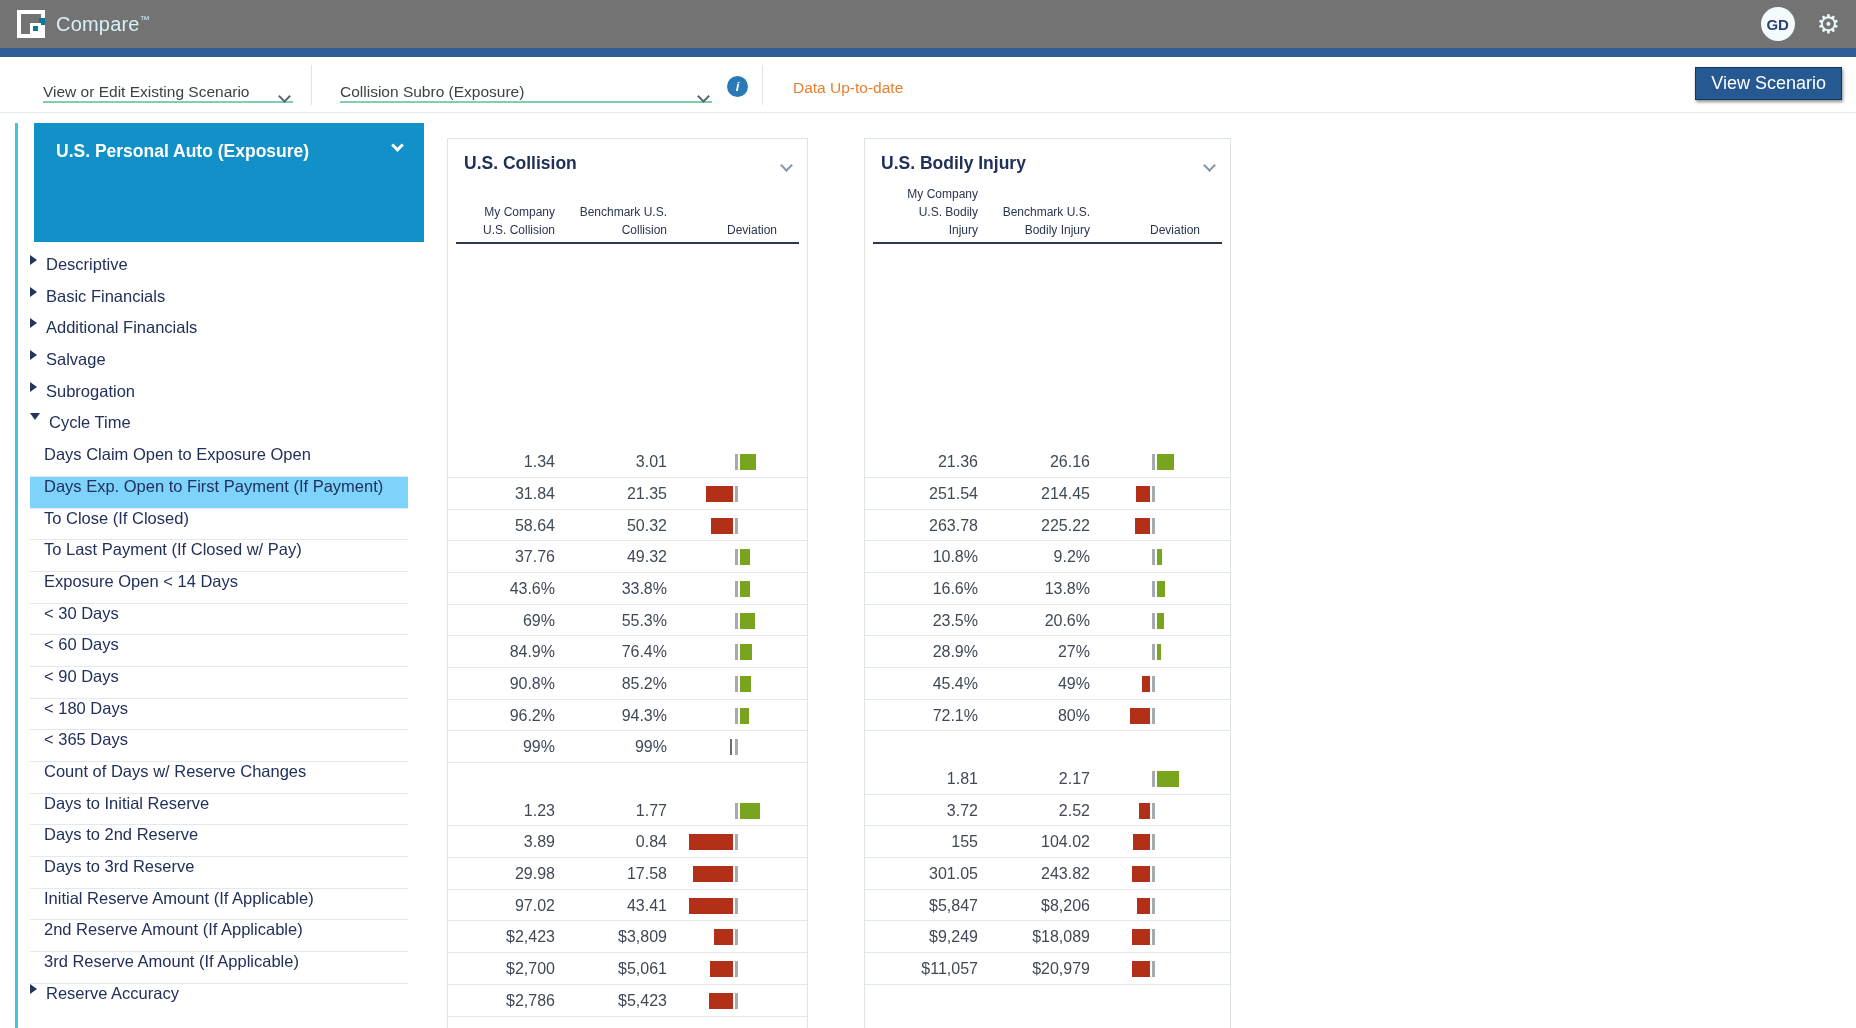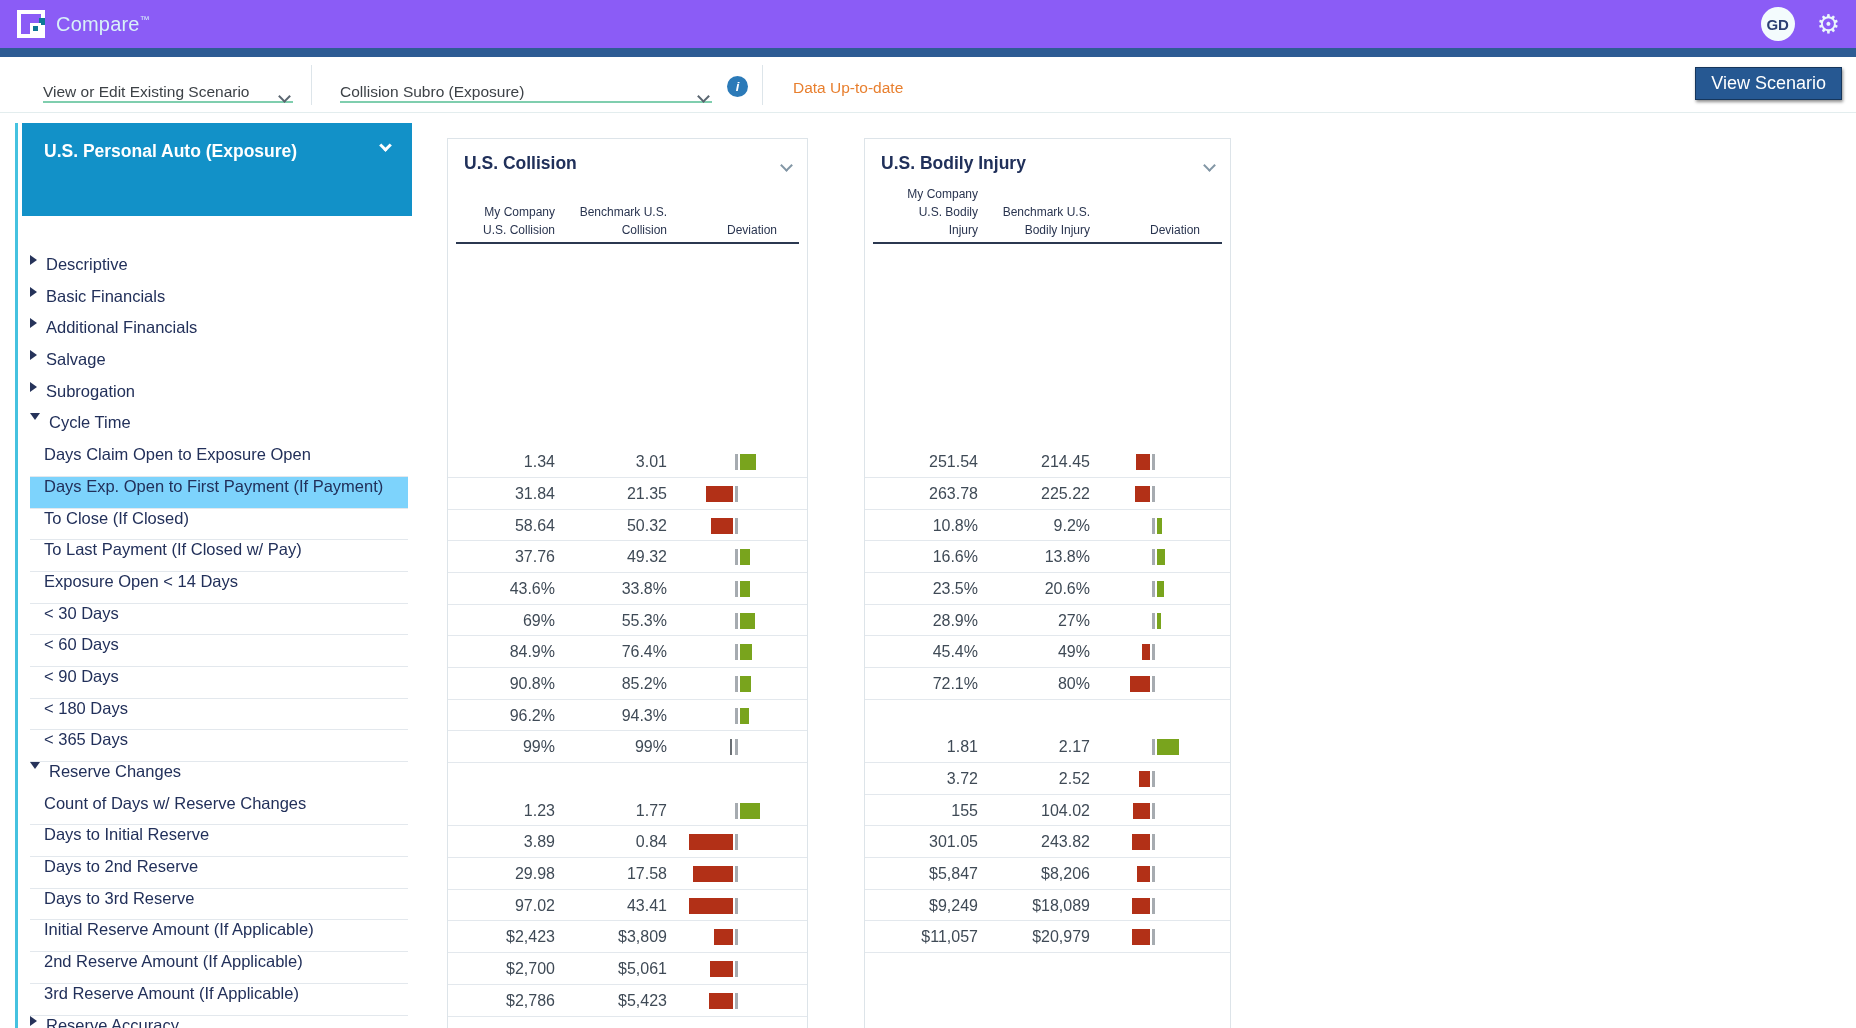--- a/index.html
+++ b/index.html
@@ -1,20 +1,20 @@
 <!DOCTYPE html>
 <html><head>
 <meta charset="utf-8">
 <style>
   * { margin:0; padding:0; box-sizing:border-box; }
   html,body { width:1856px; height:1028px; overflow:hidden; background:#ffffff;
               font-family:"Liberation Sans", sans-serif; }
 
   
-  .topbar { position:absolute; left:0; top:0; width:1856px; height:48px; background:#8b5cf6;
+  .topbar { position:absolute; left:0; top:0; width:1856px; height:48px; background:#737373;
             display:flex; align-items:center; justify-content:space-between; padding:0 16px; }
   .brand { display:flex; align-items:center; gap:10px; }
   .brand-text { color:#d8f1f8; font-size:20px; letter-spacing:.2px; }
   .brand-text sup { font-size:10px; }
   .top-actions { display:flex; align-items:center; gap:22px; }
   .avatar { width:34px; height:34px; border-radius:50%; background:#f3fbfd; color:#2b3f73;
             font-weight:bold; font-size:15px; display:flex; align-items:center; justify-content:center; }
   .gear { color:#eaf7fb; font-size:26px; line-height:26px; cursor:pointer; }
   .topstrip { position:absolute; left:0; top:48px; width:1856px; height:9px; background:#2e5c94; }
 
@@ -34,21 +34,21 @@
           background:#2b7ab8; color:#fff; font-size:13px; font-weight:bold; font-style:italic;
           display:flex; align-items:center; justify-content:center; cursor:pointer; }
   .status { position:absolute; left:793px; top:22px; color:#e87f2e; font-size:15.5px; }
   .view-btn { position:absolute; right:14px; top:10px; height:33px; padding:0 15px;
               background:#265892; color:#ffffff; border:1px solid #16365c; font-size:18px;
               font-family:"Liberation Sans", sans-serif; box-shadow:1px 2px 3px rgba(0,0,0,.45); cursor:pointer; }
 
   
   .sidebar { position:absolute; left:18px; top:123px; width:390px; bottom:0; background:#fff; }
   .sidebar::before { content:""; position:absolute; left:-3px; top:0; bottom:0; width:3px; background:#45c2e0; }
-  .sb-header { position:absolute; left:4px; top:0; width:390px; height:93px; background:#1291c8;
+  .sb-header { position:absolute; left:16px; top:0; width:390px; height:119px; background:#1291c8;
                color:#ffffff; cursor:pointer; }
   .sb-header .t { position:absolute; left:22px; top:18px; font-size:17.5px; font-weight:bold; }
   .sb-header .chev { position:absolute; right:18px; top:22px; border-width:3px; border-right:3px solid #fff; border-bottom:3px solid #fff; }
   .sb-rows { position:absolute; left:0; top:132px; right:0; }
   .sb-row { height:31.7px; display:flex; align-items:flex-start; font-size:16.5px; color:#22305a; cursor:pointer; }
   .sb-row.group { padding-left:12px; }
   .sb-row.leaf { margin-left:12px; padding-left:14px; border-bottom:1px solid #e3e8ed; }
   .sb-row.hl { background:#7dd3fc; }
   .tri { width:0; height:0; flex:none; margin-right:9px; }
   .tri.right { border-left:7px solid #26335a; border-top:5px solid transparent; border-bottom:5px solid transparent; }
@@ -165,24 +165,20 @@
       </div>
       <div class="sb-row leaf">
         <span>&lt; 90 Days</span>
       </div>
       <div class="sb-row leaf">
         <span>&lt; 180 Days</span>
       </div>
       <div class="sb-row leaf">
         <span>&lt; 365 Days</span>
       </div>
-      <div class="sb-row group">
-        <span class="tri down"></span>
-        <span>Reserve Changes</span>
-      </div>
       <div class="sb-row leaf">
         <span>Count of Days w/ Reserve Changes</span>
       </div>
       <div class="sb-row leaf">
         <span>Days to Initial Reserve</span>
       </div>
       <div class="sb-row leaf">
         <span>Days to 2nd Reserve</span>
       </div>
       <div class="sb-row leaf">
@@ -354,20 +350,26 @@
     <div class="h-line"></div>
   </div>
   <div class="rows">
       <div class="p-row"></div>
       <div class="p-row"></div>
       <div class="p-row"></div>
       <div class="p-row"></div>
       <div class="p-row"></div>
       <div class="p-row"></div>
       <div class="p-row leaf">
+        <span class="val my">21.36</span>
+        <span class="val bench">26.16</span>
+        <span class="tick"></span>
+        <span class="bar" style="width: 17px; left: 292px; background: rgb(121, 164, 29);"></span>
+      </div>
+      <div class="p-row leaf">
         <span class="val my">251.54</span>
         <span class="val bench">214.45</span>
         <span class="tick"></span>
         <span class="bar" style="width: 14px; left: 271px; background: rgb(178, 48, 23);"></span>
       </div>
       <div class="p-row leaf">
         <span class="val my">263.78</span>
         <span class="val bench">225.22</span>
         <span class="tick"></span>
         <span class="bar" style="width: 15px; left: 270px; background: rgb(178, 48, 23);"></span>

